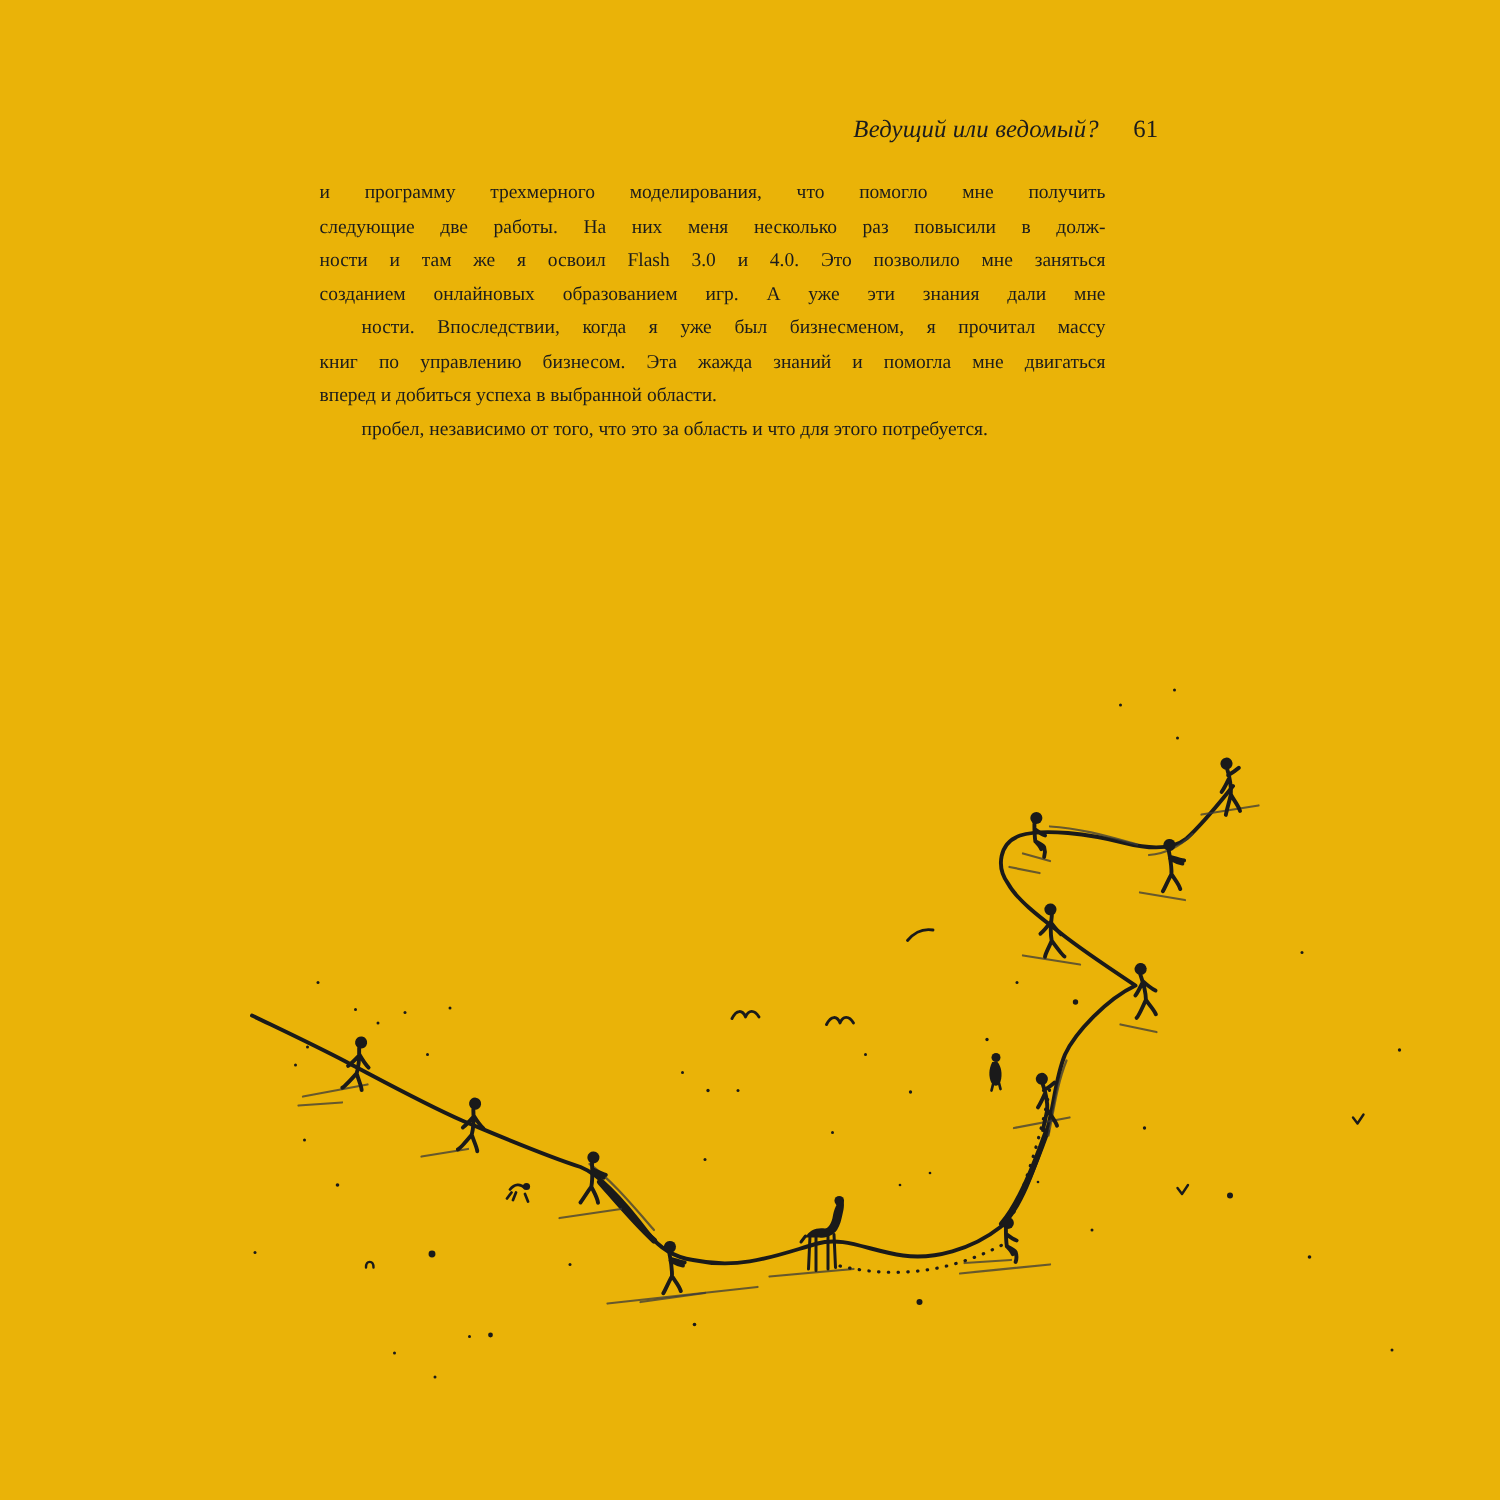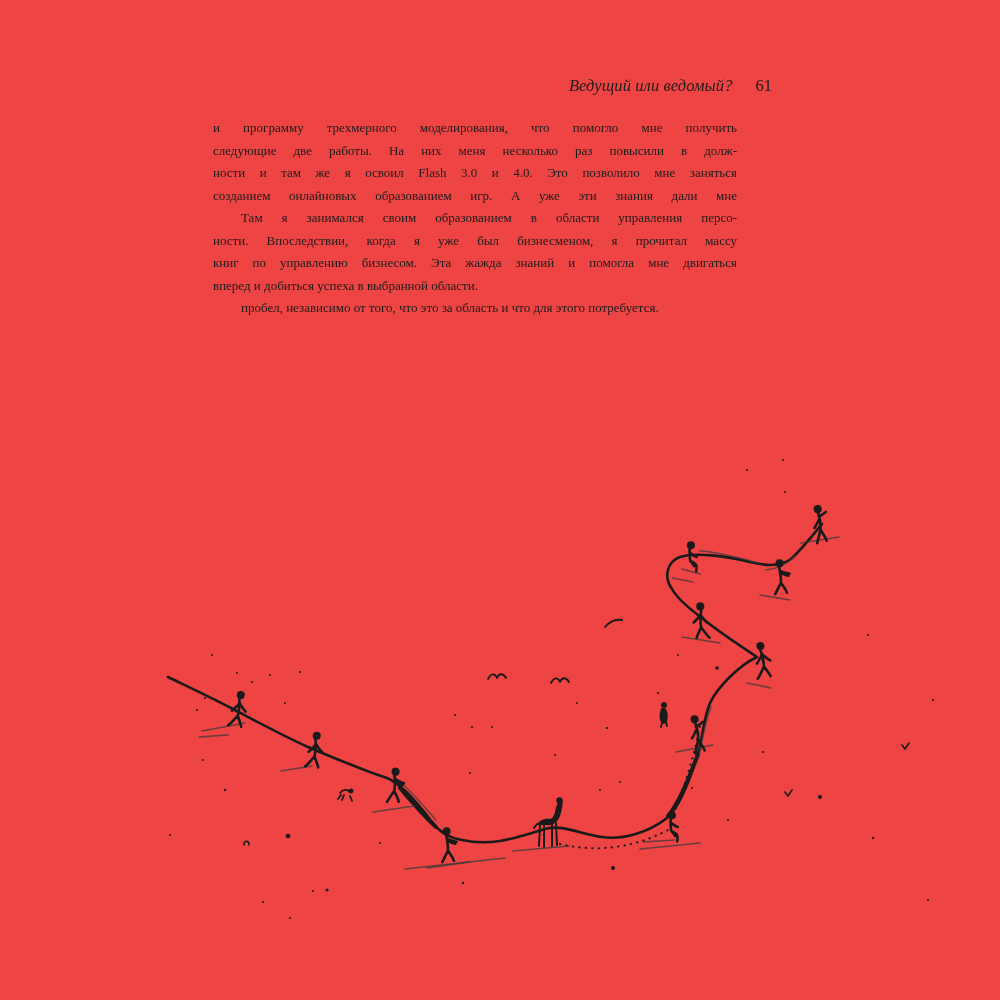--- a/index.html
+++ b/index.html
@@ -1,16 +1,16 @@
 <!DOCTYPE html>
 <html><head>
 <meta charset="utf-8">
 <style>
   html,body{margin:0;padding:0;background:#ffffff;}
-  #page{position:relative;width:1000px;height:1000px;background:#ef4444;overflow:hidden;
+  #page{position:relative;width:1000px;height:1000px;background:#eab308;overflow:hidden;
         font-family:"Liberation Serif","DejaVu Serif",serif;color:#1c1c1c;}
   
   #running-head{position:absolute;left:213px;top:76px;width:559px;
     display:flex;justify-content:flex-end;align-items:baseline;gap:23px;
     font-size:16.5px;line-height:20px;}
   #head-title{font-style:italic;letter-spacing:.1px;}
   #page-num{font-style:normal;}
   
   #body-text{position:absolute;left:213px;top:117px;width:524px;font-size:13px;line-height:22.55px;}
   .para{margin:0;}
@@ -35,21 +35,20 @@
   </div>
 
   <div id="body-text">
       <div class="para">
         <div class="line">и программу трехмерного моделирования, что помогло мне получить</div>
         <div class="line">следующие две работы. На них меня несколько раз повысили в долж-</div>
         <div class="line">ности и там же я освоил Flash 3.0 и 4.0. Это позволило мне заняться</div>
         <div class="line">созданием онлайновых образованием игр. А уже эти знания дали мне</div>
       </div>
       <div class="para indent">
-        <div class="line">Там я занимался своим образованием в области управления персо-</div>
         <div class="line">ности. Впоследствии, когда я уже был бизнесменом, я прочитал массу</div>
         <div class="line">книг по управлению бизнесом. Эта жажда знаний и помогла мне двигаться</div>
         <div class="line last">вперед и добиться успеха в выбранной области.</div>
       </div>
       <div class="para indent">
         <div class="line last">пробел, независимо от того, что это за область и что для этого потребуется.</div>
       </div>
     </div>
 
   <svg id="illustration" viewBox="0 0 1000 1000" aria-hidden="true">

